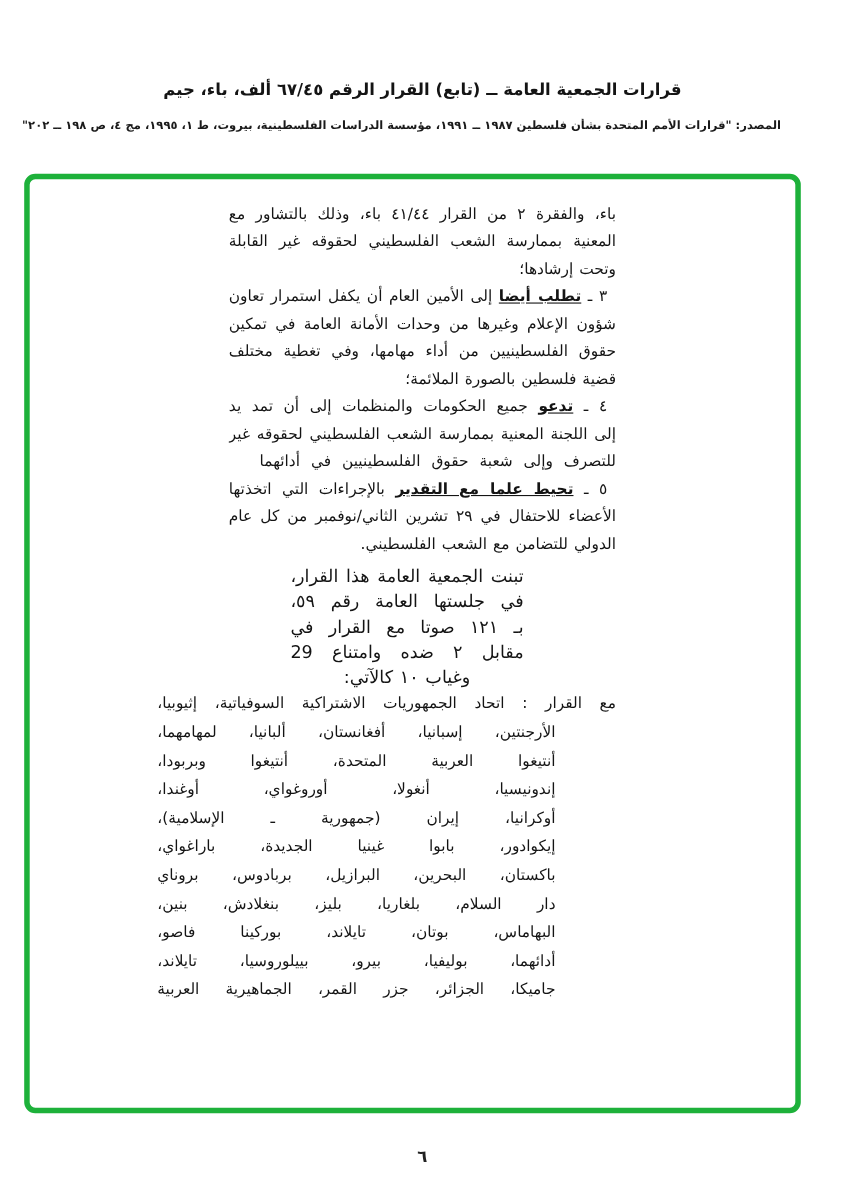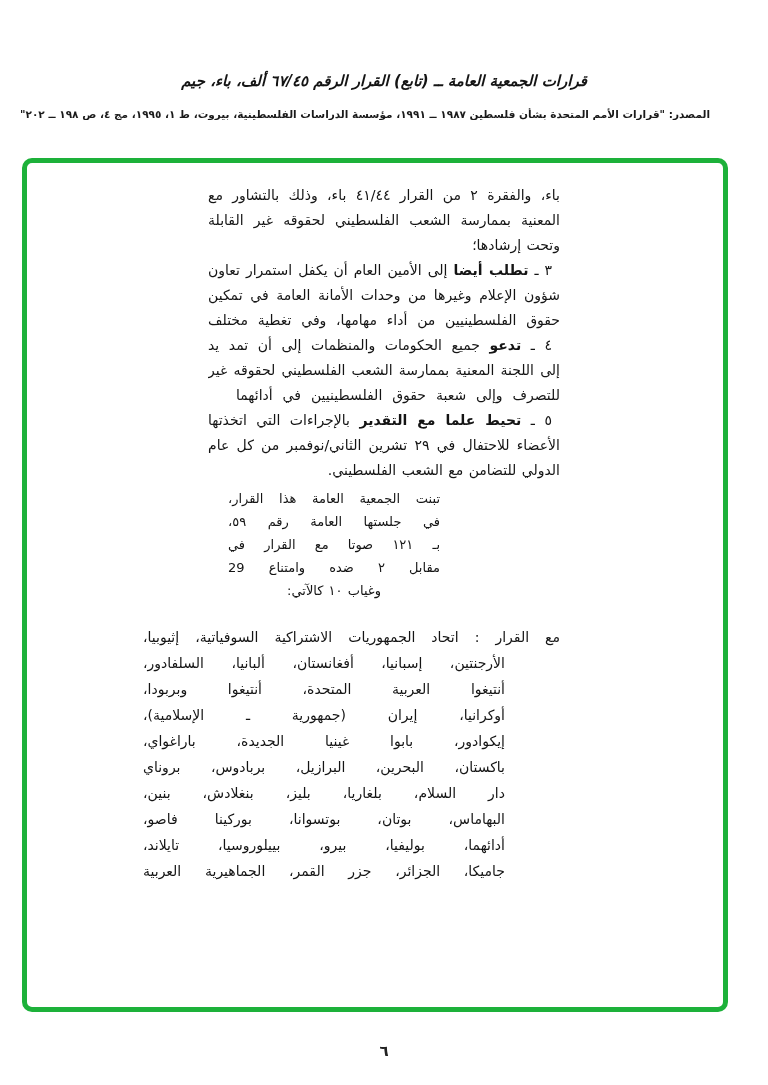--- a/index.html
+++ b/index.html
@@ -5,21 +5,21 @@
   html,body { margin:0; padding:0; }
   body {
     width:768px; height:1085px; position:relative;
     background:#ffffff; color:#111;
     font-family:"DejaVu Sans", sans-serif;
     direction:rtl; overflow:hidden;
   }
   .header-title {
     position:absolute; top:72px; left:0; right:0;
     text-align:center; font-weight:bold; font-size:15px;
-    color:#141414; white-space:nowrap;font-style:italic;
+    color:#141414; white-space:nowrap;
   }
   .source-line {
     position:absolute; top:108px; right:58px; left:20px;
     text-align:right; font-weight:bold; font-size:10.5px;
     color:#1a1a1a; white-space:nowrap; overflow:hidden;
   }
   .resolution-frame {
     position:absolute; left:22px; top:158px;
     width:706px; height:854px; box-sizing:border-box;
     border:5px solid #1db13a; border-radius:10px;
@@ -29,28 +29,28 @@
     position:absolute; top:183px; right:208px; width:352px;
     font-size:14px; color:#141414;
   }
   .ln {
     height:25px; line-height:25px; overflow:hidden;
     text-align:justify; text-align-last:justify;
     word-spacing:1px;
   }
   .ln.end   { text-align-last:right;margin-left:28px; }
   .ln.first { padding-right:8px; }
-  .b { font-weight:bold; }
+  .b { font-weight:bold;text-decoration:underline; }
   .vote {
-    width:212px; margin:4px 120px 0 0;
-    font-size:13px;
+    width:212px; margin:4px 84px 0 0;
+    font-size:16px;
   }
   .vote .ln { height:23px; line-height:23px; }
   .vote .ln.ctr { text-align-last:center; }
-  .countries { margin-top:22px; width:362px; padding-right:55px; box-sizing:content-box; }
+  .countries { margin-top:0; width:362px; padding-right:55px; box-sizing:content-box; }
   .countries .ln { height:26px; line-height:26px; }
   .countries .ln.hang-first { margin-right:-55px; }
   .page-number {
     position:absolute; top:1042px; left:0; right:0;
     text-align:center; font-weight:bold; font-size:15px; color:#222;
   }
 </style>
 </head>
 <body>
 
@@ -64,20 +64,21 @@
   <div>
     <div class="ln">باء، والفقرة ٢ من القرار ٤١/٤٤ باء، وذلك بالتشاور مع اللجنة</div>
     <div class="ln">المعنية بممارسة الشعب الفلسطيني لحقوقه غير القابلة للتصرف</div>
     <div class="ln end">وتحت إرشادها؛</div>
   </div>
 
   <div>
     <div class="ln first"><span>٣ ـ</span> <span class="b">تطلب أيضا</span> <span>إلى الأمين العام أن يكفل استمرار تعاون إدارة</span></div>
     <div class="ln">شؤون الإعلام وغيرها من وحدات الأمانة العامة في تمكين شعبة</div>
     <div class="ln">حقوق الفلسطينيين من أداء مهامها، وفي تغطية مختلف جوانب</div>
+    <div class="ln end">قضية فلسطين بالصورة الملائمة؛</div>
   </div>
 
   <div>
     <div class="ln first"><span>٤ ـ</span> <span class="b">تدعو</span> <span>جميع الحكومات والمنظمات إلى أن تمد يد التعاون</span></div>
     <div class="ln">إلى اللجنة المعنية بممارسة الشعب الفلسطيني لحقوقه غير القابلة</div>
     <div class="ln end">للتصرف وإلى شعبة حقوق الفلسطينيين في أدائهما لمهامهما؛</div>
   </div>
 
   <div>
     <div class="ln first"><span>٥ ـ</span> <span class="b">تحيط علما مع التقدير</span> <span>بالإجراءات التي اتخذتها الدول</span></div>
@@ -88,26 +89,27 @@
   <div class="vote">
     <div class="ln">تبنت الجمعية العامة هذا القرار،</div>
     <div class="ln">في جلستها العامة رقم ٥٩،</div>
     <div class="ln">بـ ١٢١ صوتا مع القرار في</div>
     <div class="ln">مقابل ٢ ضده وامتناع 29</div>
     <div class="ln ctr">وغياب ١٠ كالآتي:</div>
   </div>
 
   <div class="countries">
     <div class="ln hang-first"><span>مع القرار</span> <span>:</span> <span>اتحاد الجمهوريات الاشتراكية السوفياتية، إثيوبيا،</span></div>
-    <div class="ln">الأرجنتين، إسبانيا، أفغانستان، ألبانيا، السلفادور،</div>
+    <div class="ln">الأرجنتين، إسبانيا، أفغانستان، ألبانيا، لمهامهما،</div>
     <div class="ln">أنتيغوا العربية المتحدة، أنتيغوا وبربودا،</div>
+    <div class="ln">إندونيسيا، أنغولا، أوروغواي، أوغندا،</div>
     <div class="ln">أوكرانيا، إيران (جمهورية ـ الإسلامية)،</div>
     <div class="ln">إيكوادور، بابوا غينيا الجديدة، باراغواي،</div>
     <div class="ln">باكستان، البحرين، البرازيل، بربادوس، بروناي</div>
     <div class="ln">دار السلام، بلغاريا، بليز، بنغلادش، بنين،</div>
-    <div class="ln">البهاماس، بوتان، بوتسوانا، بوركينا فاصو،</div>
+    <div class="ln">البهاماس، بوتان، تايلاند، بوركينا فاصو،</div>
     <div class="ln">أدائهما، بوليفيا، بيرو، بييلوروسيا، تايلاند،</div>
     <div class="ln">جاميكا، الجزائر، جزر القمر، الجماهيرية العربية</div>
   </div>
 
 </div>
 
 <div class="page-number">٦</div>
 
 </body></html>

